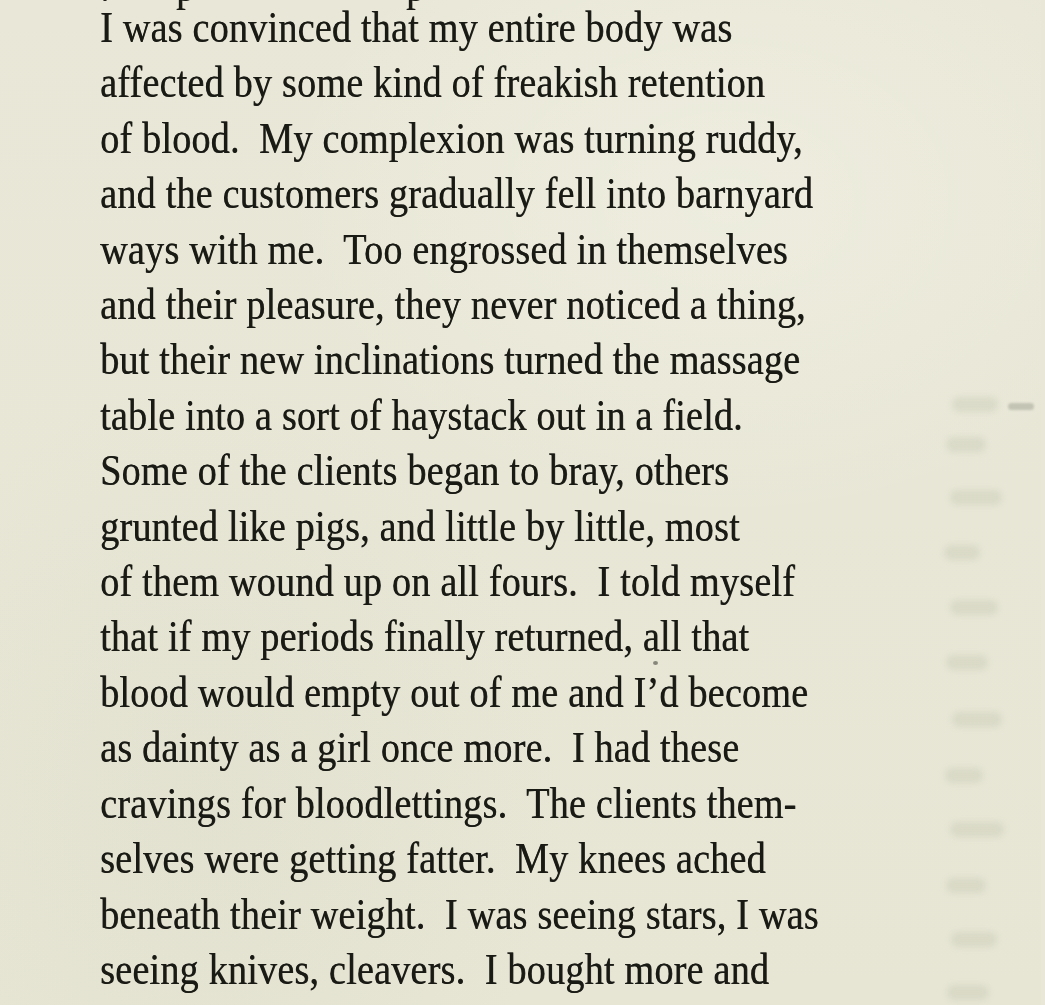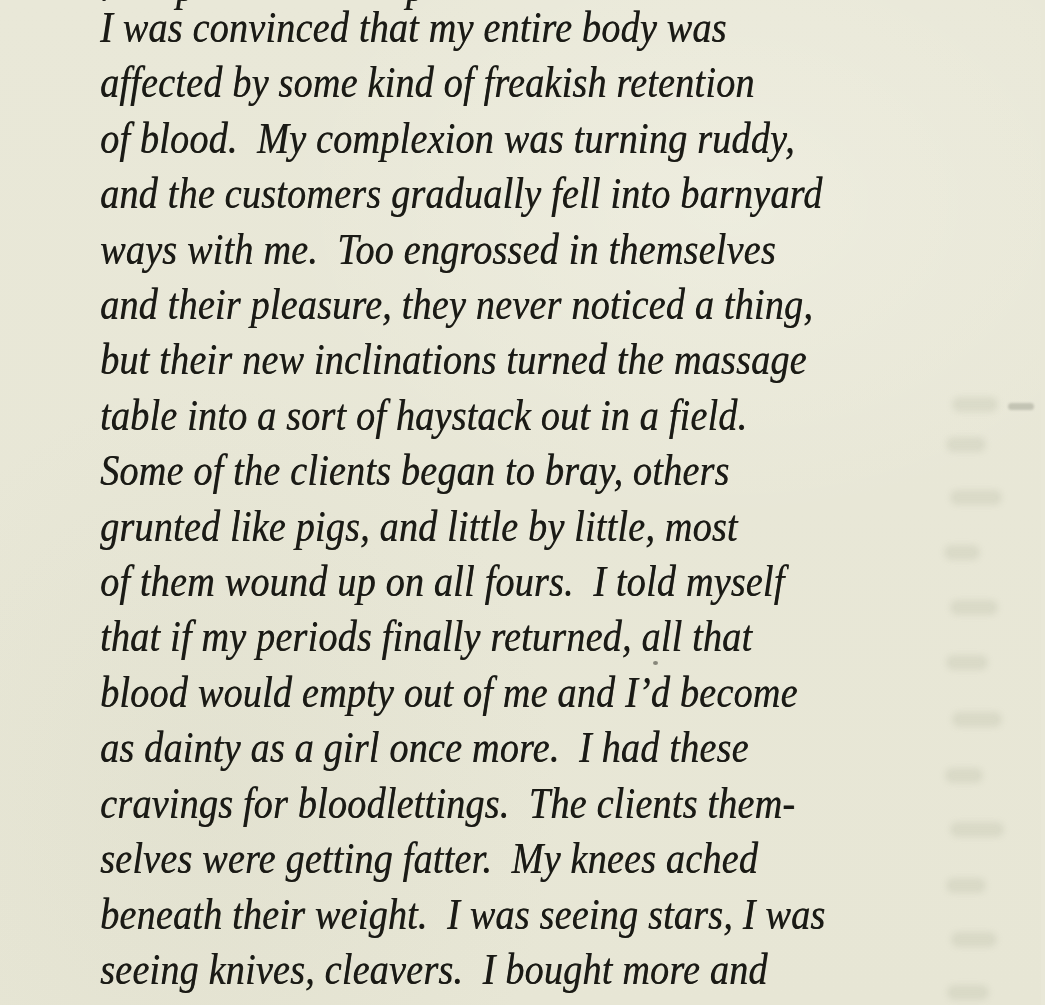--- a/index.html
+++ b/index.html
@@ -10,21 +10,20 @@
   }
 
   .page {
     position: relative;
     width: 1041px; height: 1005px;
     overflow: hidden;
     background:
       radial-gradient(ellipse 700px 500px at 70% 20%, rgba(255,255,248,0.22), rgba(255,255,248,0) 65%),
       radial-gradient(ellipse 500px 600px at 20% 80%, rgba(205,205,185,0.18), rgba(205,205,185,0) 70%),
       linear-gradient(#e9e8d8, #e7e6d5);
-    font-style: italic;
   }
 
   
   .gutter {
     position: absolute; left: 0; top: 0; bottom: 0; width: 70px;
     background: linear-gradient(to right,
       #c2c2b0 0px, #cfcebd 12px, #dddcc b 0, #dddccb 30px, rgba(233,232,216,0) 68px);
     pointer-events: none;
   }
 

